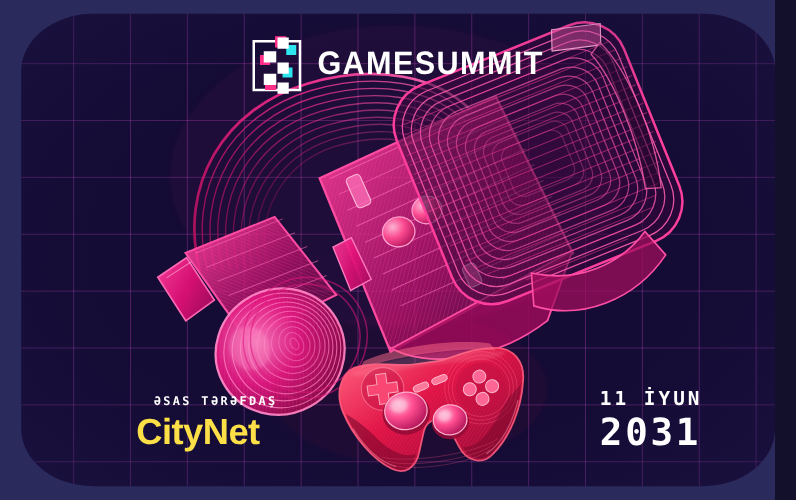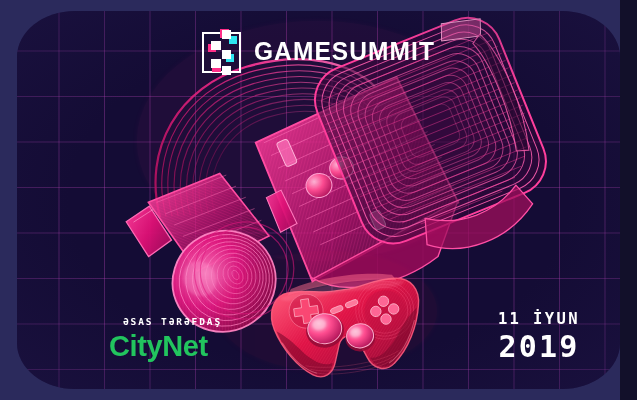--- a/index.html
+++ b/index.html
@@ -125,37 +125,37 @@
     font-family: "DejaVu Sans Mono", monospace;
     font-size: 9.5px;
     font-weight: 700;
     letter-spacing: 1.9px;
     line-height: 1;
     margin: 0 0 6px 14px;
     white-space: nowrap;
     text-transform: uppercase;
   }
   #partner-name {
-    color: #22c55e;
+    color: #fde047;
     font-family: "Liberation Sans", sans-serif;
     font-size: 29px;
     font-weight: 700;
     letter-spacing: -0.4px;
     line-height: 1;
     margin: 0;
     white-space: nowrap;
   }
 
   
   #date-block {
     position: absolute;
-    right: 40px;
+    right: 58px;
     bottom: 27px;
     z-index: 8;
-    text-align: center;
+    text-align: left;
   }
   #date-day {
     color: #ffffff;
     font-family: "DejaVu Sans Mono", monospace;
     font-size: 15.5px;
     font-weight: 700;
     letter-spacing: 2.4px;
     line-height: 1;
     margin: 0 0 5px 0;
     white-space: nowrap;
@@ -536,18 +536,18 @@
       <div id="wordmark">GAMESUMMIT</div>
     </div>
 
     <div id="partner-block">
       <div id="partner-label">ƏSAS TƏRƏFDAŞ</div>
       <div id="partner-name">CityNet</div>
     </div>
 
     <div id="date-block">
       <div id="date-day">11 İYUN</div>
-      <div id="date-year">2019</div>
+      <div id="date-year">2031</div>
     </div>
 
     <div id="screen-vignette"></div>
   </div>
 </div>
 
 </body></html>

